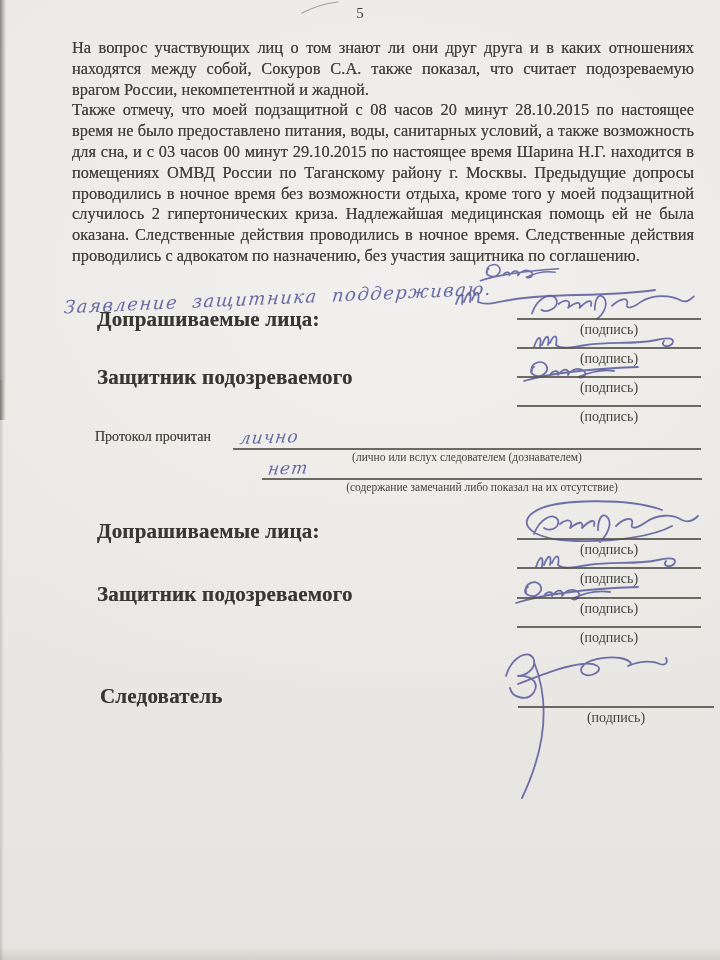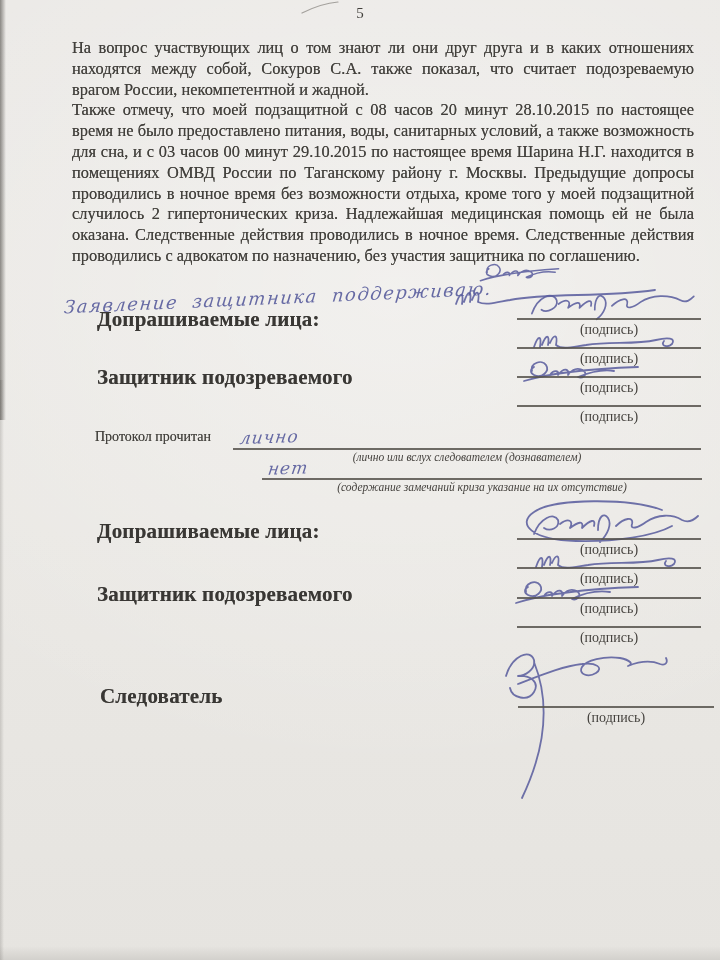--- a/index.html
+++ b/index.html
@@ -29,21 +29,21 @@
       text-align:justify;text-shadow:0 0 0.5px rgba(60,58,54,0.75);}
   .body-text p{margin:0;}
   .label{position:absolute;font-size:21px;font-weight:bold;color:#393734;
       letter-spacing:0.2px;text-shadow:0 0 0.5px rgba(60,58,54,0.6);}
   .plain-label{position:absolute;font-size:14px;color:var(--text);
       text-shadow:0 0 0.5px rgba(60,58,54,0.6);}
   .sigline{position:absolute;left:517px;width:184px;}
   .rule{height:1.5px;background:var(--rule);opacity:0.85;}
   .cap{margin-top:2px;text-align:center;font-size:14px;color:#45423e;}
   .hrule{position:absolute;height:1.5px;background:var(--rule);opacity:0.85;}
-  .hint{position:absolute;text-align:center;font-size:11.5px;color:#45423e;font-style:italic;}
+  .hint{position:absolute;text-align:center;font-size:11.5px;color:#45423e;}
   .hw{position:absolute;color:var(--ink);font-style:italic;
       font-family:"DejaVu Serif", serif;opacity:0.92;}
   .hw-note{top:287px;left:64px;font-size:18px;letter-spacing:1.5px;word-spacing:7px;
       transform:rotate(-2.5deg) skewX(-8deg);white-space:nowrap;}
   .hw-val{font-size:17px;letter-spacing:1px;transform:rotate(-2deg) skewX(-10deg);}
   svg.sig{position:absolute;overflow:visible;}
   svg.sig path{stroke:var(--ink);fill:none;stroke-width:1.8;
       stroke-linecap:round;stroke-linejoin:round;opacity:0.88;}
   svg.mark path{stroke:rgba(90,86,80,0.5);fill:none;stroke-width:1.2;stroke-linecap:round;}
 </style>
@@ -105,21 +105,21 @@
     <div class="cap">(подпись)</div>
   </div>
 
   <div class="plain-label" style="left:95px;top:429px;">Протокол прочитан</div>
   <div class="hw hw-val" style="left:240px;top:427px;">лично</div>
   <div class="hrule" style="left:233px;top:448px;width:468px;"></div>
   <div class="hint" style="left:233px;top:451px;width:468px;">(лично или вслух следователем (дознавателем)</div>
 
   <div class="hw hw-val" style="left:268px;top:458px;">нет</div>
   <div class="hrule" style="left:262px;top:478px;width:440px;"></div>
-  <div class="hint" style="left:262px;top:481px;width:440px;">(содержание замечаний криза указание на их отсутствие)</div>
+  <div class="hint" style="left:262px;top:481px;width:440px;">(содержание замечаний либо показал на их отсутствие)</div>
 
   <div class="label" style="left:97px;top:519px;">Допрашиваемые лица:</div>
   <div class="label" style="left:97px;top:582px;">Защитник подозреваемого</div>
 
   <svg class="sig" style="left:512px;top:500px;width:190px;height:48px;" viewBox="0 0 190 48">
     <path d="M22,34 C28,18 42,12 46,20 C48,28 38,32 32,28 M48,24 C56,18 62,20 58,28 C66,22 72,20 70,28 C78,20 84,18 82,26 M86,30 C86,16 92,12 96,18 C100,24 96,34 88,42 M104,26 C112,18 122,16 120,24 C118,30 126,28 134,22 C146,14 160,14 170,20 C176,23 182,20 186,16 M150,10 C118,-2 42,-2 22,12 C4,24 20,40 64,41 C104,42 142,36 160,26"></path>
   </svg>
   <svg class="sig" style="left:528px;top:548px;width:165px;height:26px;" viewBox="0 0 165 26">
     <path d="M8,19 C12,7 16,7 14,19 M16,17 C20,6 24,6 22,17 M24,15 C28,6 32,6 30,17 C36,22 46,19 60,17 C84,13 108,17 130,12 C142,9 150,10 146,16 C142,20 134,18 138,13"></path>
   </svg>

